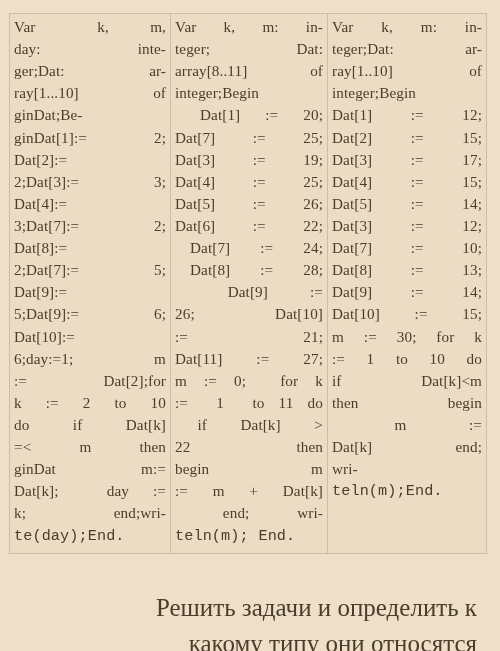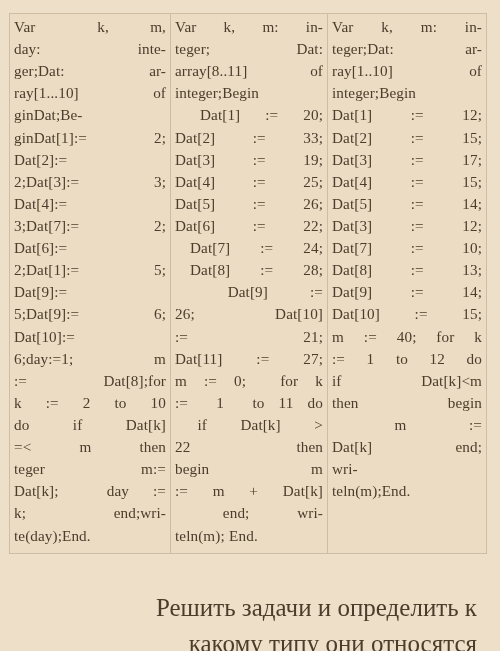--- a/index.html
+++ b/index.html
@@ -48,20 +48,21 @@
     white-space: normal;
   }
   .code-cell .ln {
     display: block;
     text-align: justify;
     text-align-last: justify;
     white-space: pre;
   }
   .code-cell .ln.last {
     text-align-last: left;
+    font-family: Liberation Mono, monospace;
   }
   .caption {
     position: absolute;
     left: 17px;
     top: 590px;
     width: 460px;
     font-family: "Liberation Serif", "DejaVu Serif", serif;
     font-size: 25px;
     line-height: 1.42;
     color: #4b3c2b;
@@ -93,44 +94,44 @@
               <span class="ln">Var      k,    m,</span>
               <span class="ln">day:        inte-</span>
               <span class="ln">ger;Dat:      ar-</span>
               <span class="ln">ray[1...10]    of</span>
               <span class="ln">ginDat;Be-</span>
               <span class="ln">ginDat[1]:=   2;</span>
               <span class="ln">Dat[2]:=</span>
               <span class="ln">2;Dat[3]:=     3;</span>
               <span class="ln">Dat[4]:=</span>
               <span class="ln">3;Dat[7]:=     2;</span>
-              <span class="ln">Dat[6]:=</span>
-              <span class="ln">2;Dat[1]:=     5;</span>
+              <span class="ln">Dat[8]:=</span>
+              <span class="ln">2;Dat[7]:=     5;</span>
               <span class="ln">Dat[9]:=</span>
               <span class="ln">5;Dat[9]:=     6;</span>
               <span class="ln">Dat[10]:=</span>
               <span class="ln">6;day:=1;     m</span>
-              <span class="ln">:=   Dat[8];for</span>
+              <span class="ln">:=   Dat[2];for</span>
               <span class="ln">k  :=  2  to  10</span>
               <span class="ln">do   if   Dat[k]</span>
               <span class="ln">=&lt;    m    then</span>
-              <span class="ln">teger      m:=</span>
+              <span class="ln">ginDat      m:=</span>
               <span class="ln">Dat[k];  day :=</span>
               <span class="ln">k;     end;wri-</span>
               <span class="ln last">te(day);End.</span>
             </div>
         </td>
         <td class="col2">
           <div class="code-cell">
               <span class="ln">Var  k,  m:  in-</span>
               <span class="ln">teger;       Dat:</span>
               <span class="ln">array[8..11]  of</span>
               <span class="ln">integer;Begin</span>
               <span class="ln">  Dat[1]  :=  20;</span>
-              <span class="ln">Dat[2]   :=   33;</span>
+              <span class="ln">Dat[7]   :=   25;</span>
               <span class="ln">Dat[3]   :=   19;</span>
               <span class="ln">Dat[4]   :=   25;</span>
               <span class="ln">Dat[5]   :=   26;</span>
               <span class="ln">Dat[6]  :=  22;</span>
               <span class="ln"> Dat[7]  :=  24;</span>
               <span class="ln"> Dat[8]  :=  28;</span>
               <span class="ln">     Dat[9]    :=</span>
               <span class="ln">26;     Dat[10]</span>
               <span class="ln">:=        21;</span>
               <span class="ln">Dat[11]  :=  27;</span>
@@ -153,22 +154,22 @@
               <span class="ln">Dat[1]   :=   12;</span>
               <span class="ln">Dat[2]   :=   15;</span>
               <span class="ln">Dat[3]   :=   17;</span>
               <span class="ln">Dat[4]   :=   15;</span>
               <span class="ln">Dat[5]   :=   14;</span>
               <span class="ln">Dat[3]   :=   12;</span>
               <span class="ln">Dat[7]   :=   10;</span>
               <span class="ln">Dat[8]   :=   13;</span>
               <span class="ln">Dat[9]   :=   14;</span>
               <span class="ln">Dat[10]  :=  15;</span>
-              <span class="ln">m := 40; for k</span>
-              <span class="ln">:=  1  to  12  do</span>
+              <span class="ln">m := 30; for k</span>
+              <span class="ln">:=  1  to  10  do</span>
               <span class="ln">if   Dat[k]&lt;m</span>
               <span class="ln">then      begin</span>
               <span class="ln">      m      :=</span>
               <span class="ln">Dat[k]     end;</span>
               <span class="ln">wri-</span>
               <span class="ln last">teln(m);End.</span>
             </div>
         </td>
       </tr>
     </tbody>

